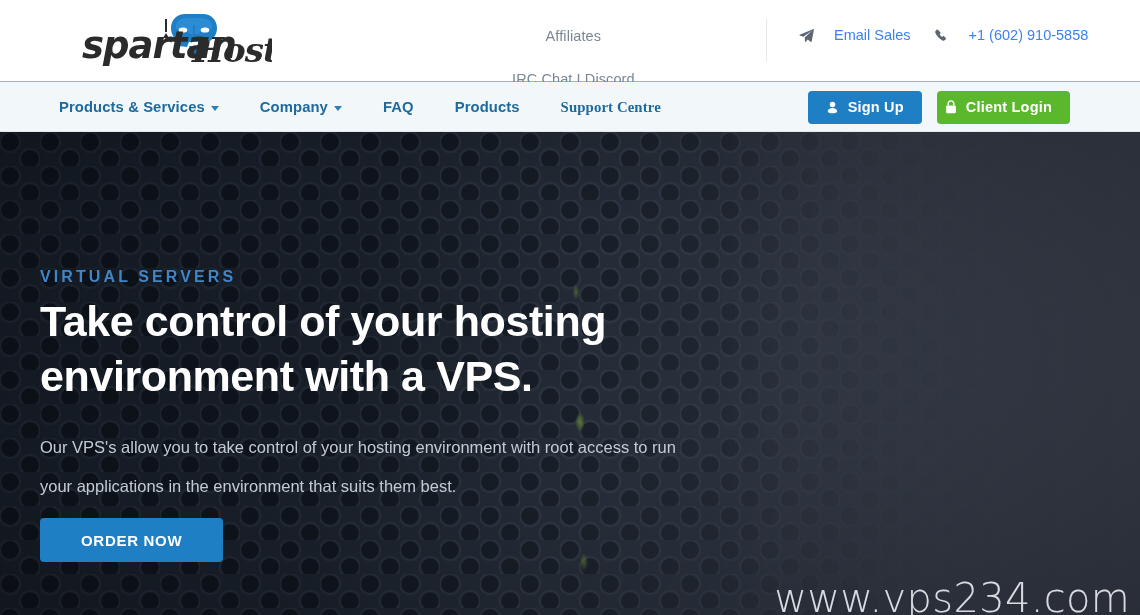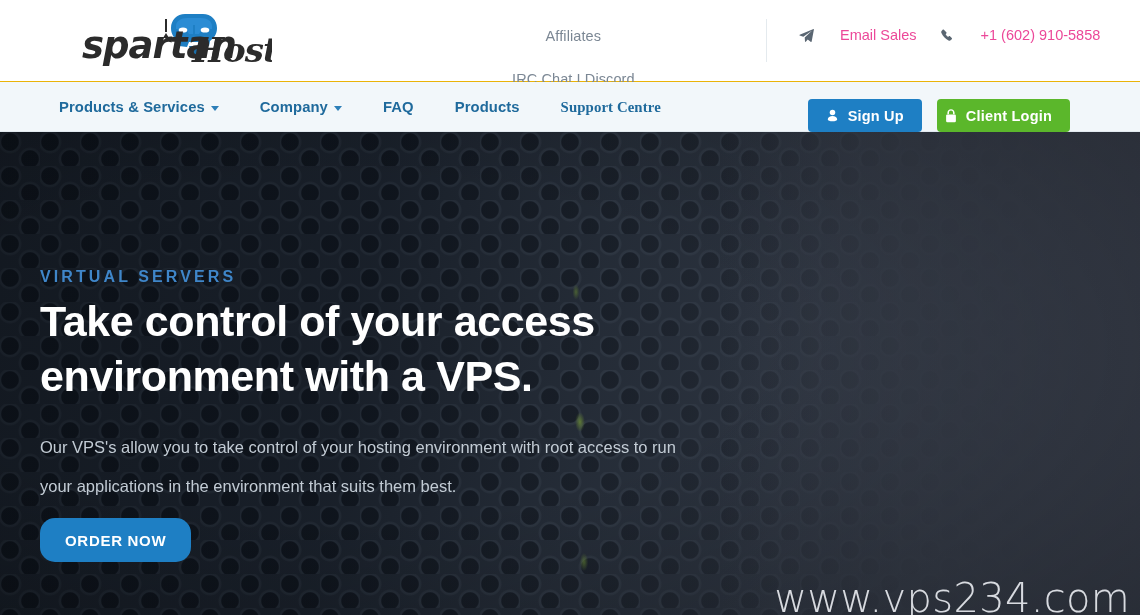--- a/index.html
+++ b/index.html
@@ -55,23 +55,23 @@
   .contact-group {
     position: absolute;
     left: 799px; top: 27px;
     display: flex;
     align-items: center;
     gap: 24px;
   }
   .contact-item {
     display: flex;
     align-items: flex-end;
-    gap: 26px;
+    gap: 20px;
     font-size: 14.5px;
-    color: #ec4899;
+    color: #3b82f6;
     text-decoration: none;
     white-space: nowrap;
   }
   .contact-item .ico { display: flex; align-items: center; color: #5a6672; }
 
   
   .navbar {
     position: relative;
     height: 50px;
     background: #f2f7fa;
@@ -104,21 +104,21 @@
     border-right: 4px solid transparent;
     border-top: 5px solid #2d7fb8;
     margin-top: 2px;
   }
 
   .nav-buttons {
     position: absolute;
     right: 70px; top: 0;
     height: 50px;
     display: flex;
-    align-items: flex-end;
+    align-items: center;
     gap: 15px;
   }
   .btn-pill {
     display: flex;
     align-items: center;
     justify-content: center;
     gap: 9px;
     height: 33px;
     border-radius: 4px;
     padding: 0 18px;
@@ -217,23 +217,23 @@
     color: #c2cbd4;
     font-weight: 400;
   }
   .hero-cta {
     position: absolute;
     top: 386px; left: 0;
     display: inline-flex;
     align-items: center;
     justify-content: center;
     height: 44px;
-    padding: 0 25px;
+    padding: 0 41px;
     background: #1e7fc4;
-    border-radius: 15px;
+    border-radius: 4px;
     color: #ffffff;
     font-size: 15px;
     font-weight: 700;
     letter-spacing: .7px;
     text-decoration: none;
     border: none;
     cursor: pointer;
   }
 
   .watermark {
@@ -348,21 +348,21 @@
 
   <div class="hero">
     <div class="hero-bg"></div>
     <div class="hero-bg-tint"></div>
     <div class="hero-bg-blurright"></div>
     <div class="hero-bg-greenfleck"></div>
     <div class="hero-bg-vign"></div>
 
     <div class="hero-content">
       <div class="eyebrow">VIRTUAL SERVERS</div>
-      <h1 class="hero-title">Take control of your access environment with a VPS.</h1>
+      <h1 class="hero-title">Take control of your hosting environment with a VPS.</h1>
       <p class="hero-sub">Our VPS's allow you to take control of your hosting environment with root access to run your applications in the environment that suits them best.</p>
       <a class="hero-cta" href="#">ORDER NOW</a>
     </div>
 
     <div class="watermark">www.vps234.com</div>
   </div>
 
 </div>
 
 </body></html>

